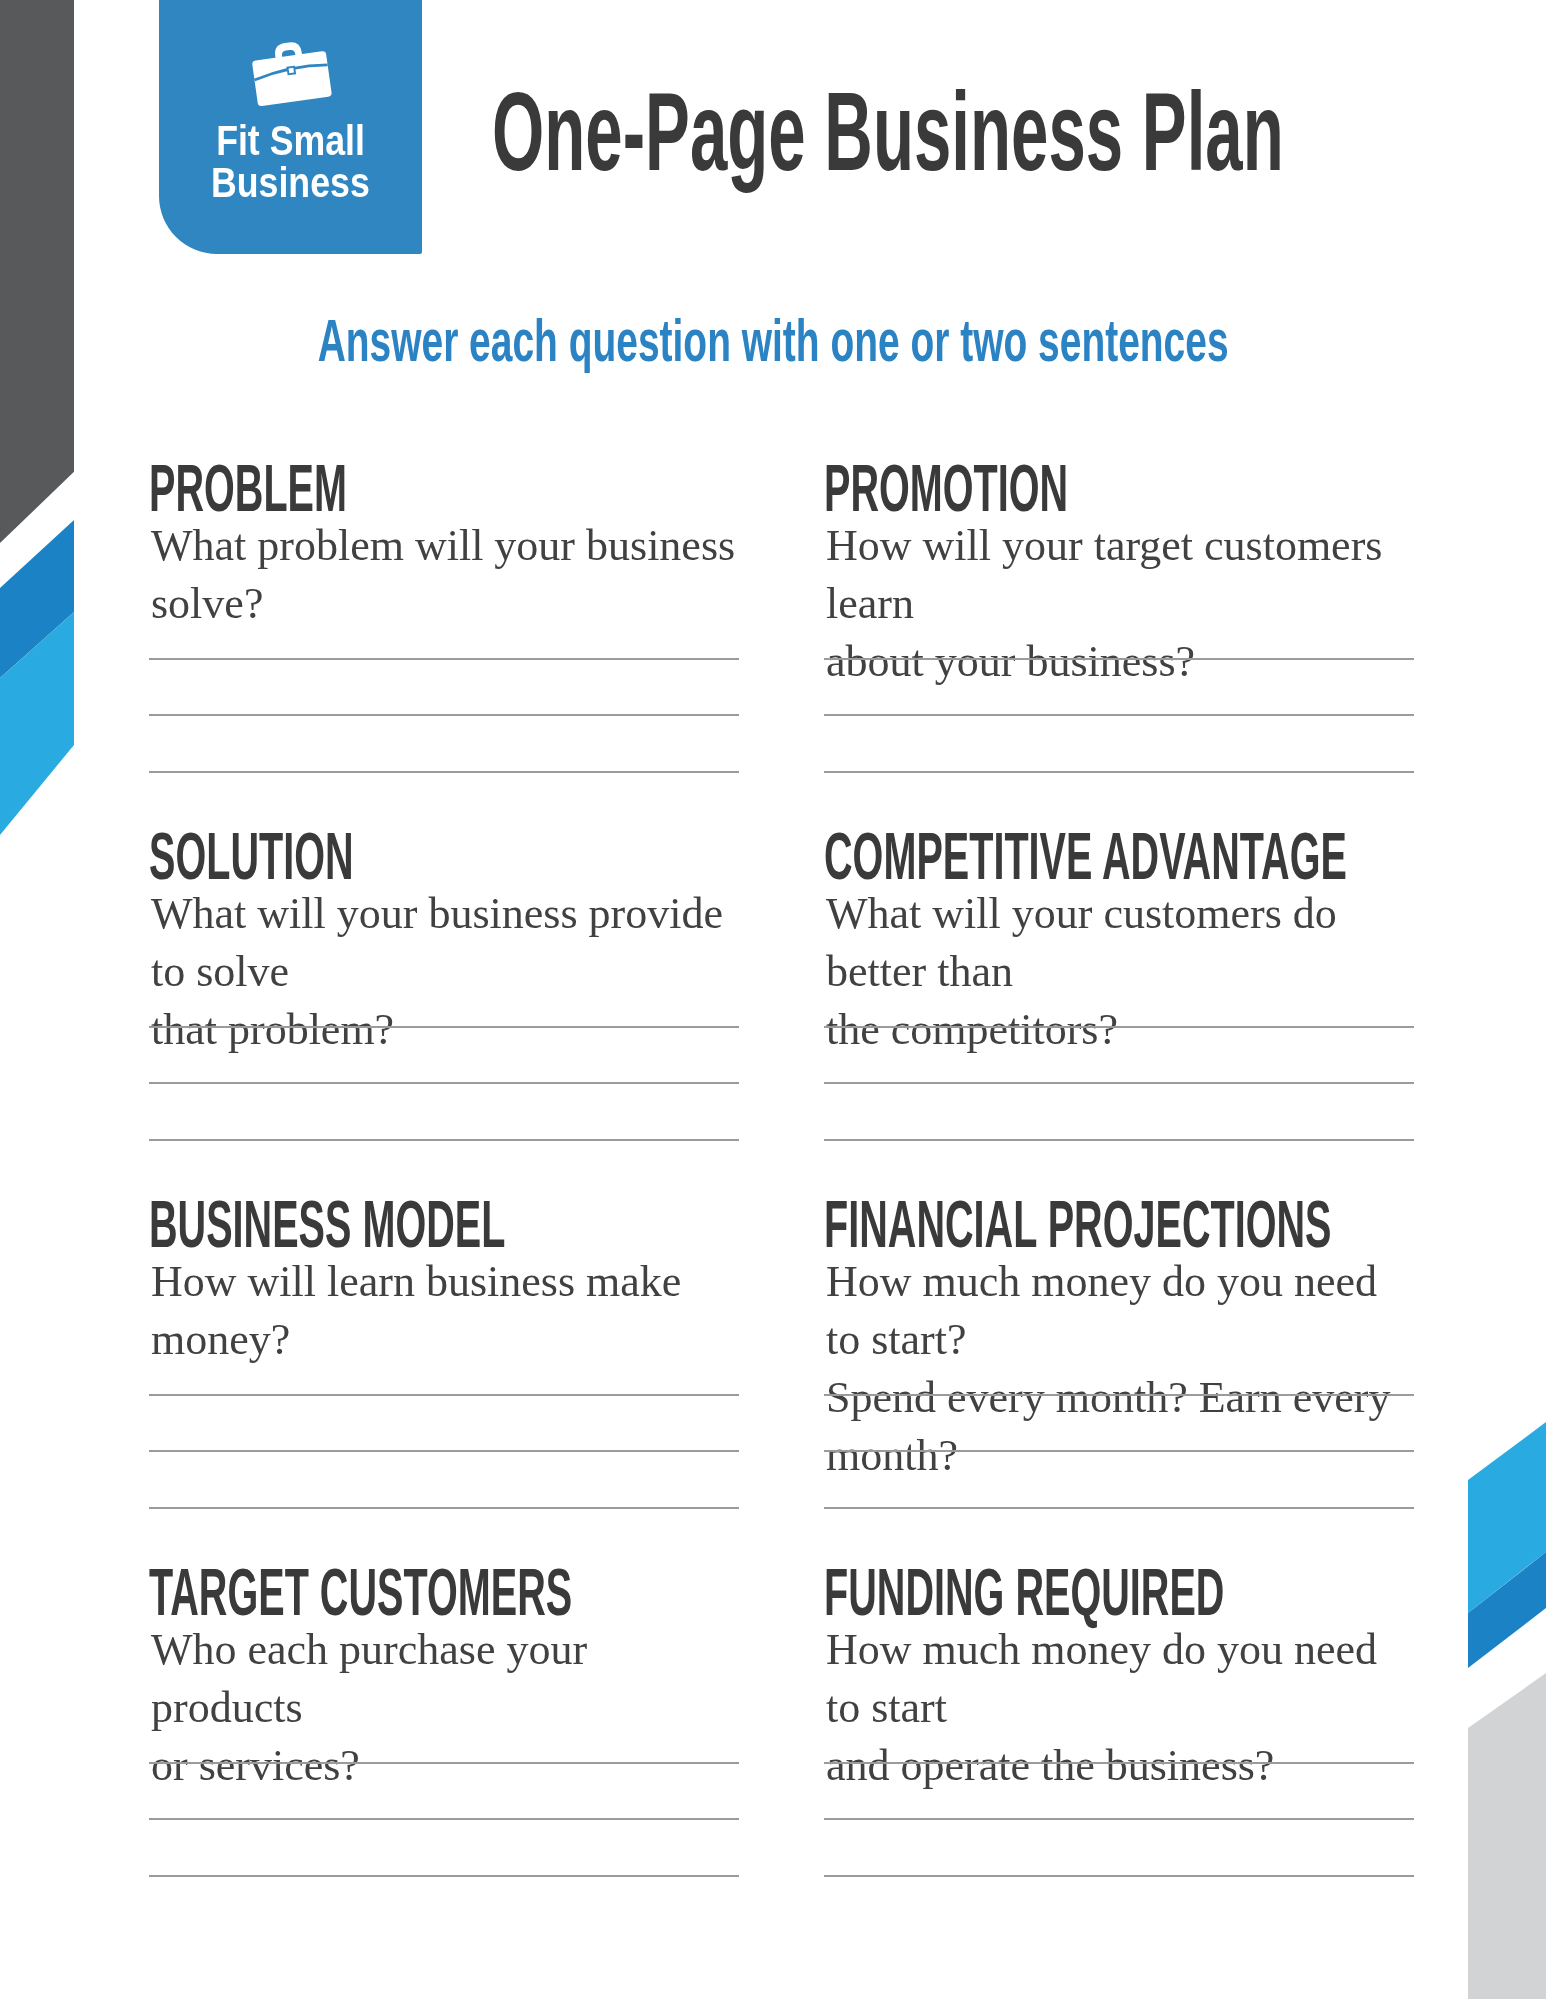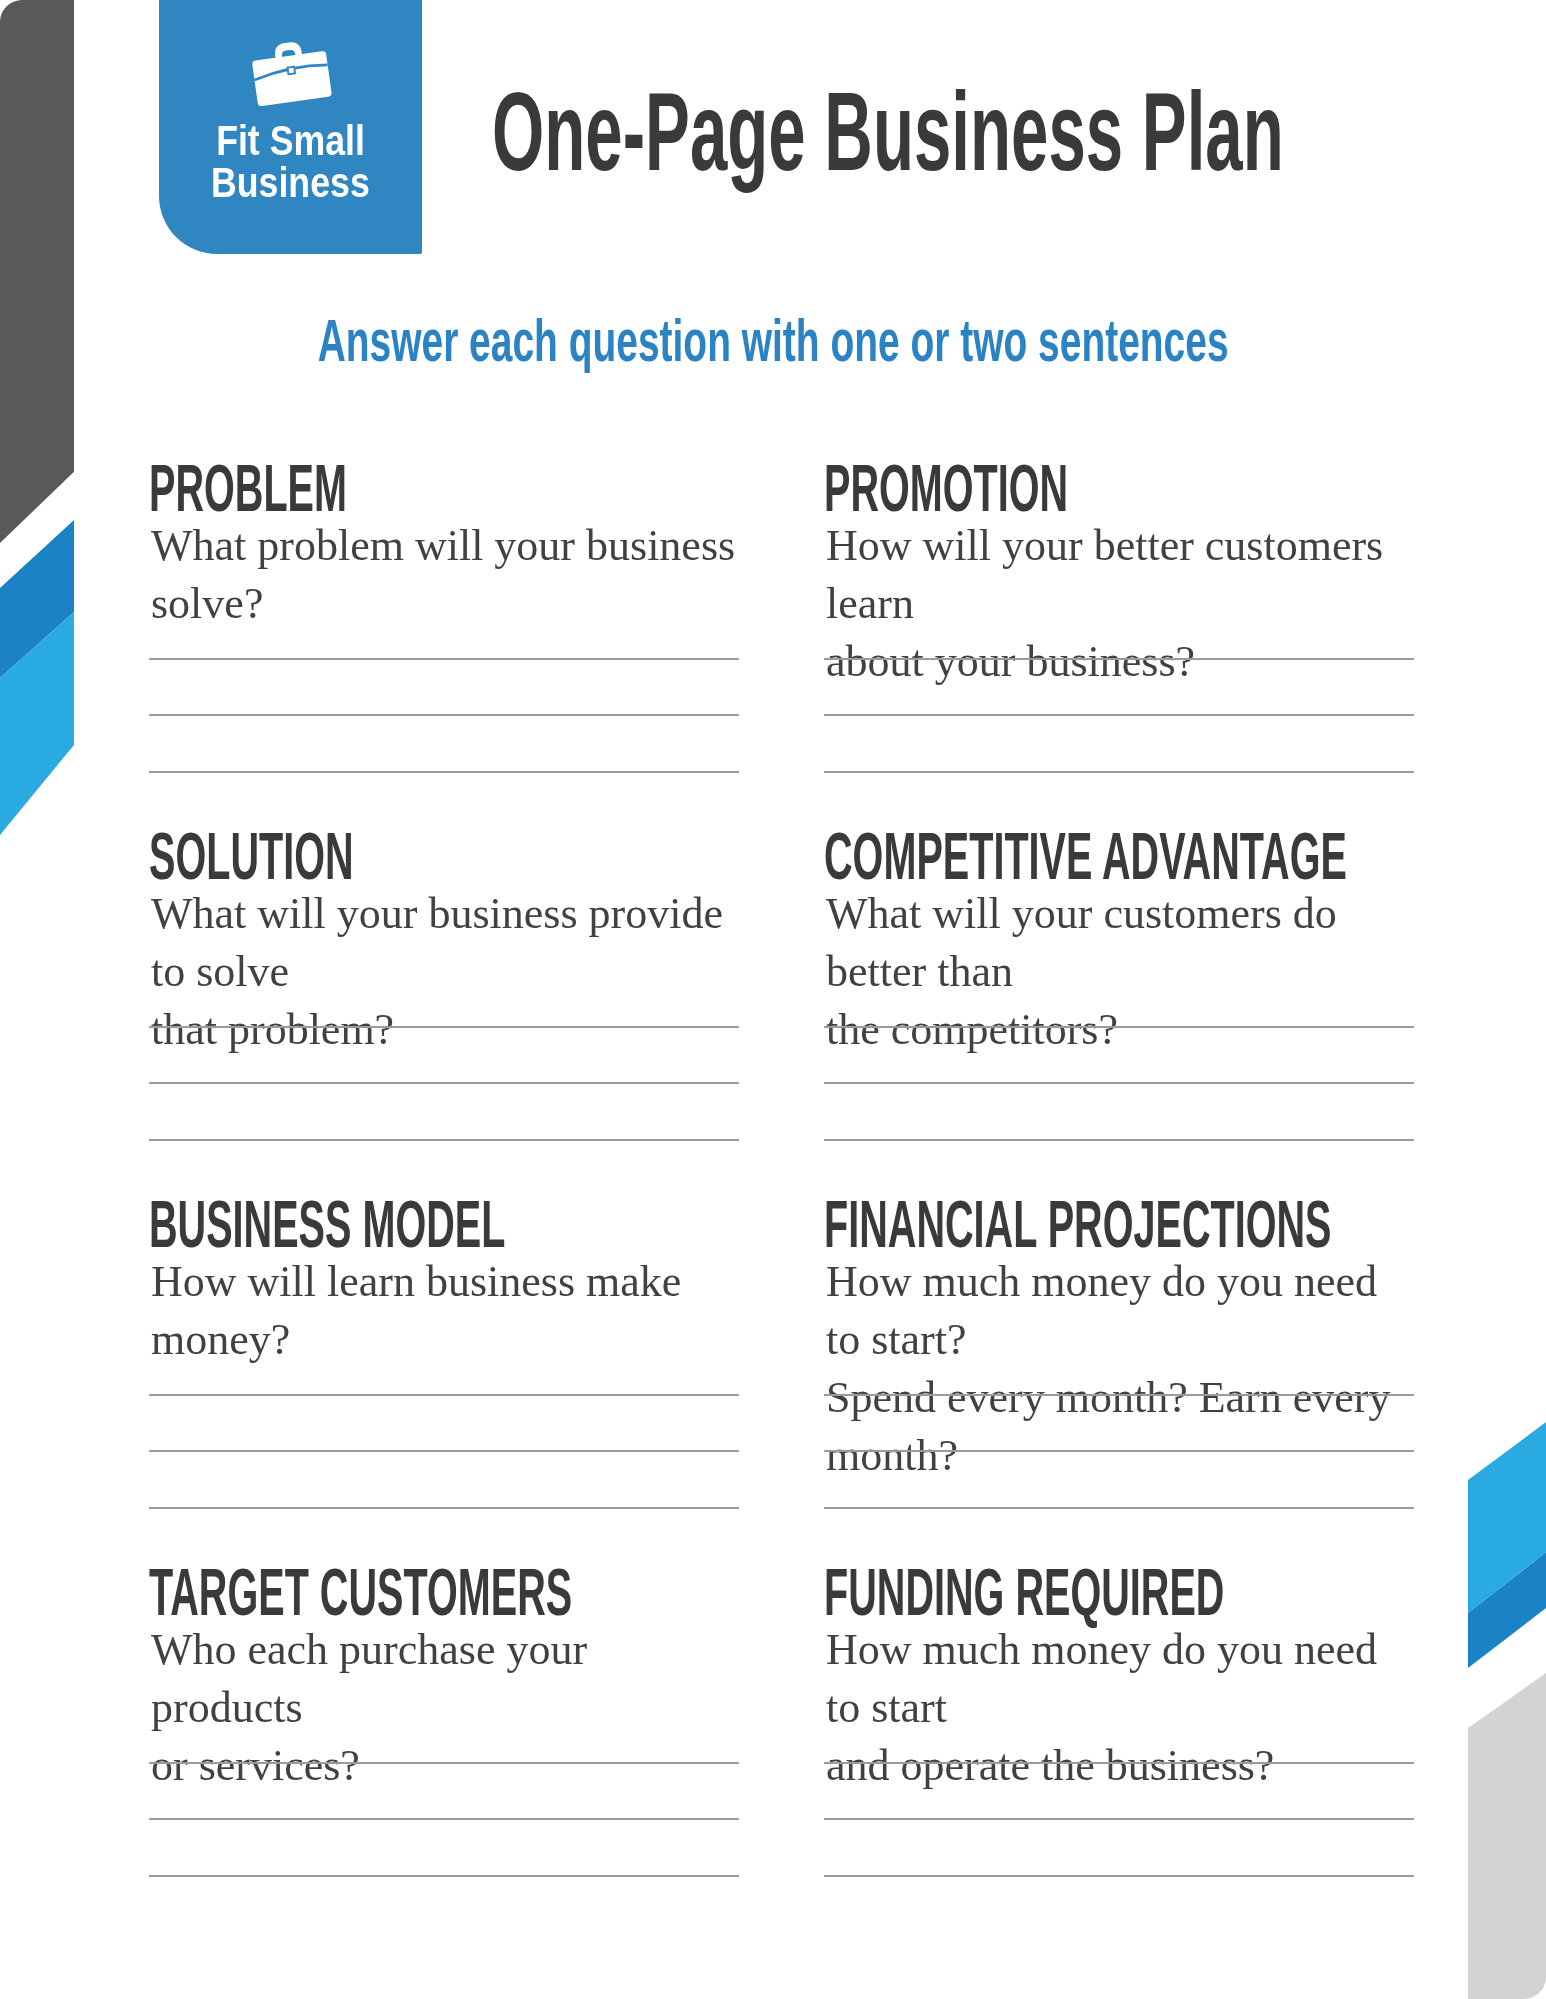--- a/index.html
+++ b/index.html
@@ -1,18 +1,18 @@
 <!DOCTYPE html>
 <html><head>
 <meta charset="utf-8">
 <style>
   html,body{margin:0;padding:0;background:#fff;}
   #page{
     position:relative;width:1546px;height:1999px;background:#ffffff;
-    overflow:hidden;font-family:"Liberation Sans",sans-serif;border-radius:22px;
+    overflow:hidden;font-family:"Liberation Sans",sans-serif;
   }
 
   
   .deco{position:absolute;}
   .deco-tl-gray{left:0;top:0;width:74px;height:543px;background:#58595b;
     clip-path:polygon(0 0,100% 0,100% 86.9%,0 100%);}
   .deco-l-blue-dark{left:0;top:520px;width:74px;height:158px;background:#1b82c5;
     clip-path:polygon(100% 0,100% 58.2%,0 100%,0 43%);}
   .deco-l-blue-light{left:0;top:612px;width:74px;height:223px;background:#29abe2;
     clip-path:polygon(100% 0,100% 59.6%,0 100%,0 29.6%);}
@@ -105,21 +105,21 @@
   <div class="section col-left row-1">
     <div class="section-heading">PROBLEM</div>
     <div class="section-question">What problem will your business solve?</div>
     <div class="answer-line al-1"></div>
     <div class="answer-line al-2"></div>
     <div class="answer-line al-3"></div>
   </div>
 
   <div class="section col-right row-1">
     <div class="section-heading">PROMOTION</div>
-    <div class="section-question">How will your better customers learn
+    <div class="section-question">How will your target customers learn
 about your business?</div>
     <div class="answer-line al-1"></div>
     <div class="answer-line al-2"></div>
     <div class="answer-line al-3"></div>
   </div>
 
   <div class="section col-left row-2">
     <div class="section-heading">SOLUTION</div>
     <div class="section-question">What will your business provide to solve
 that problem?</div>

